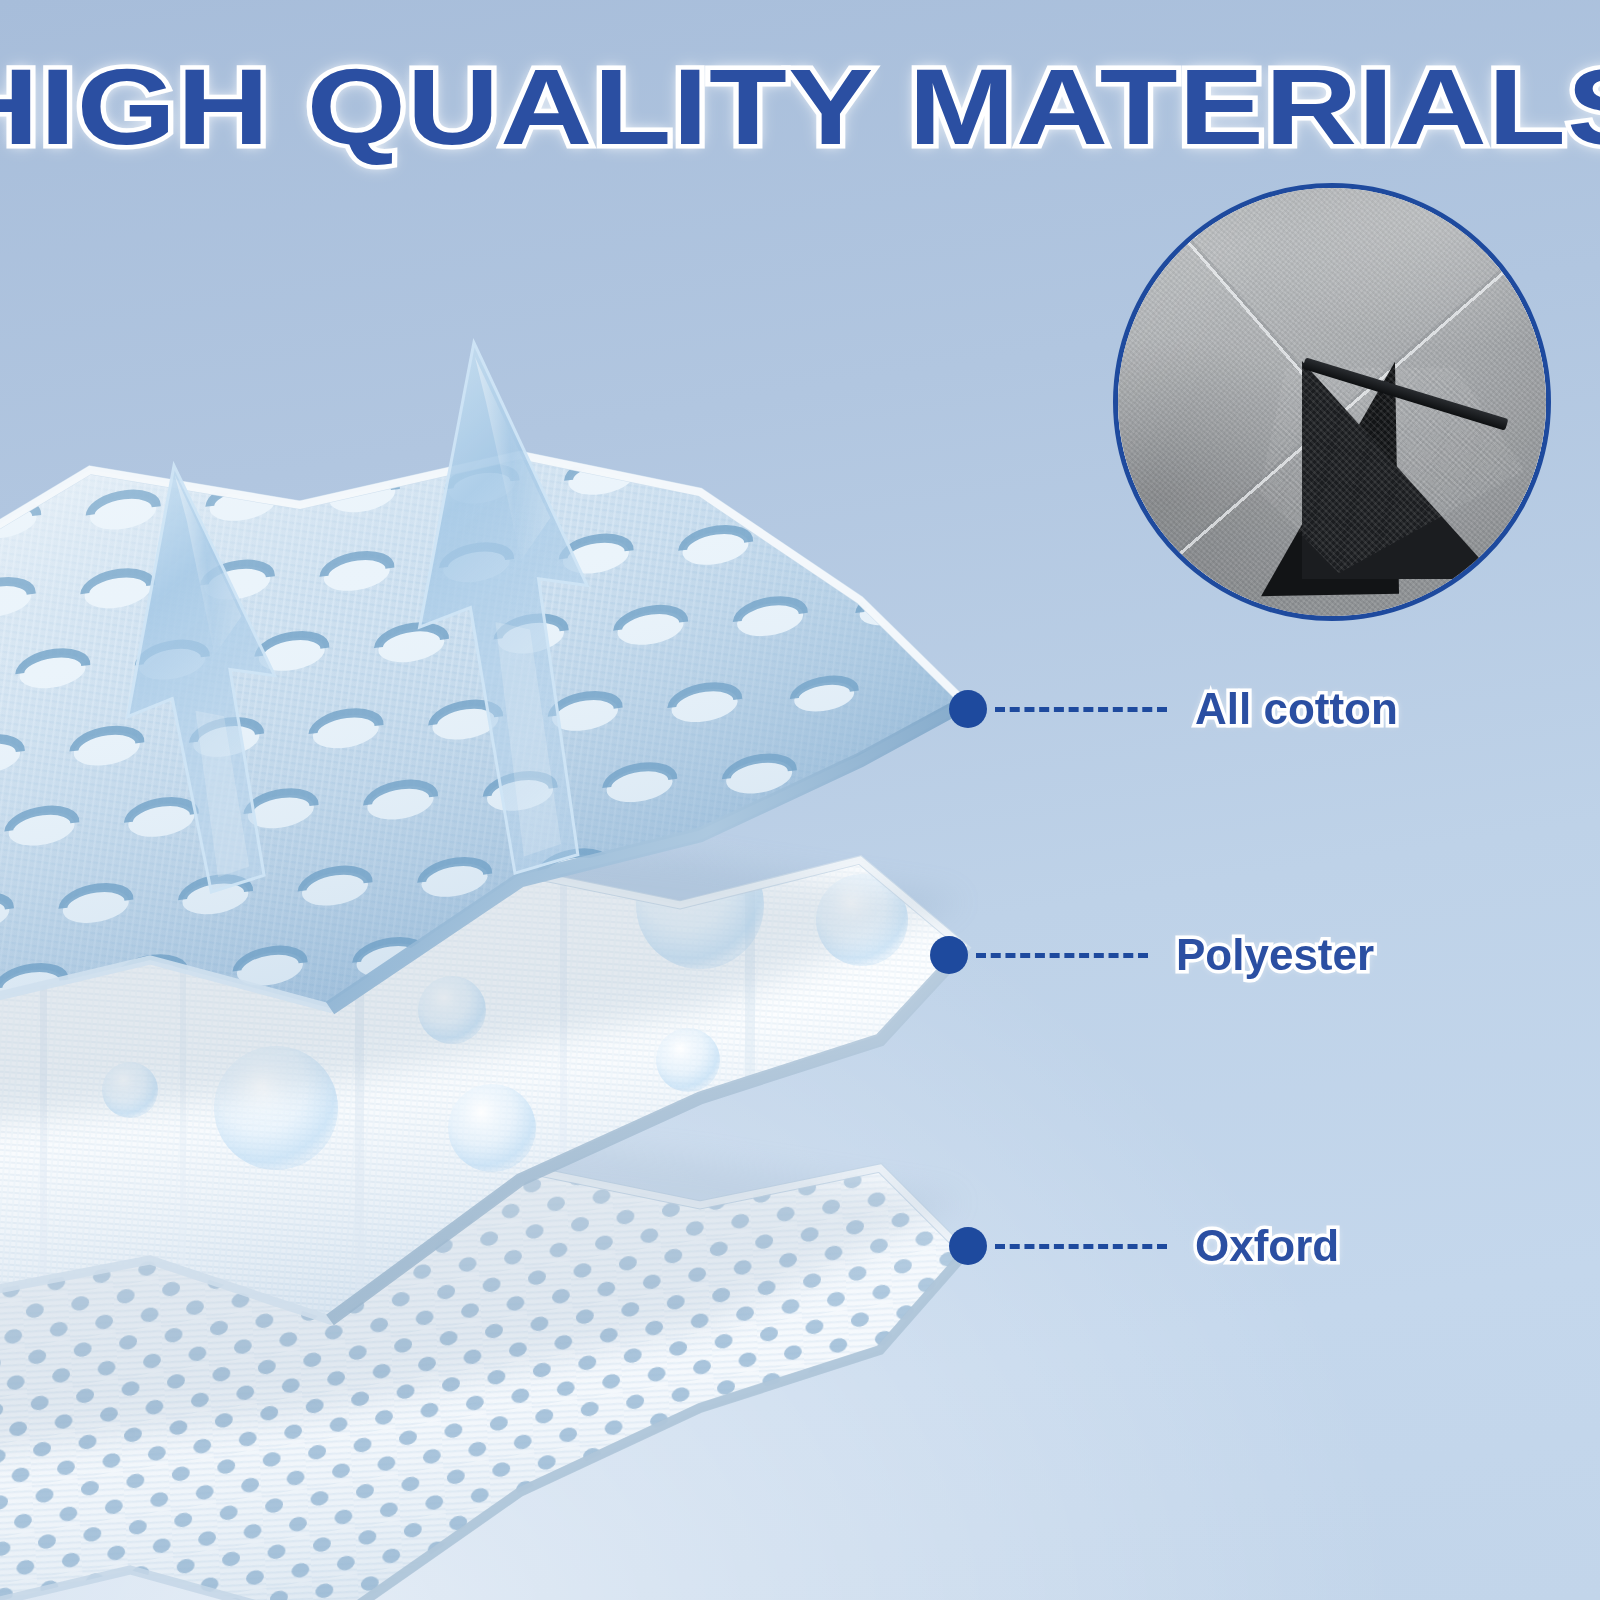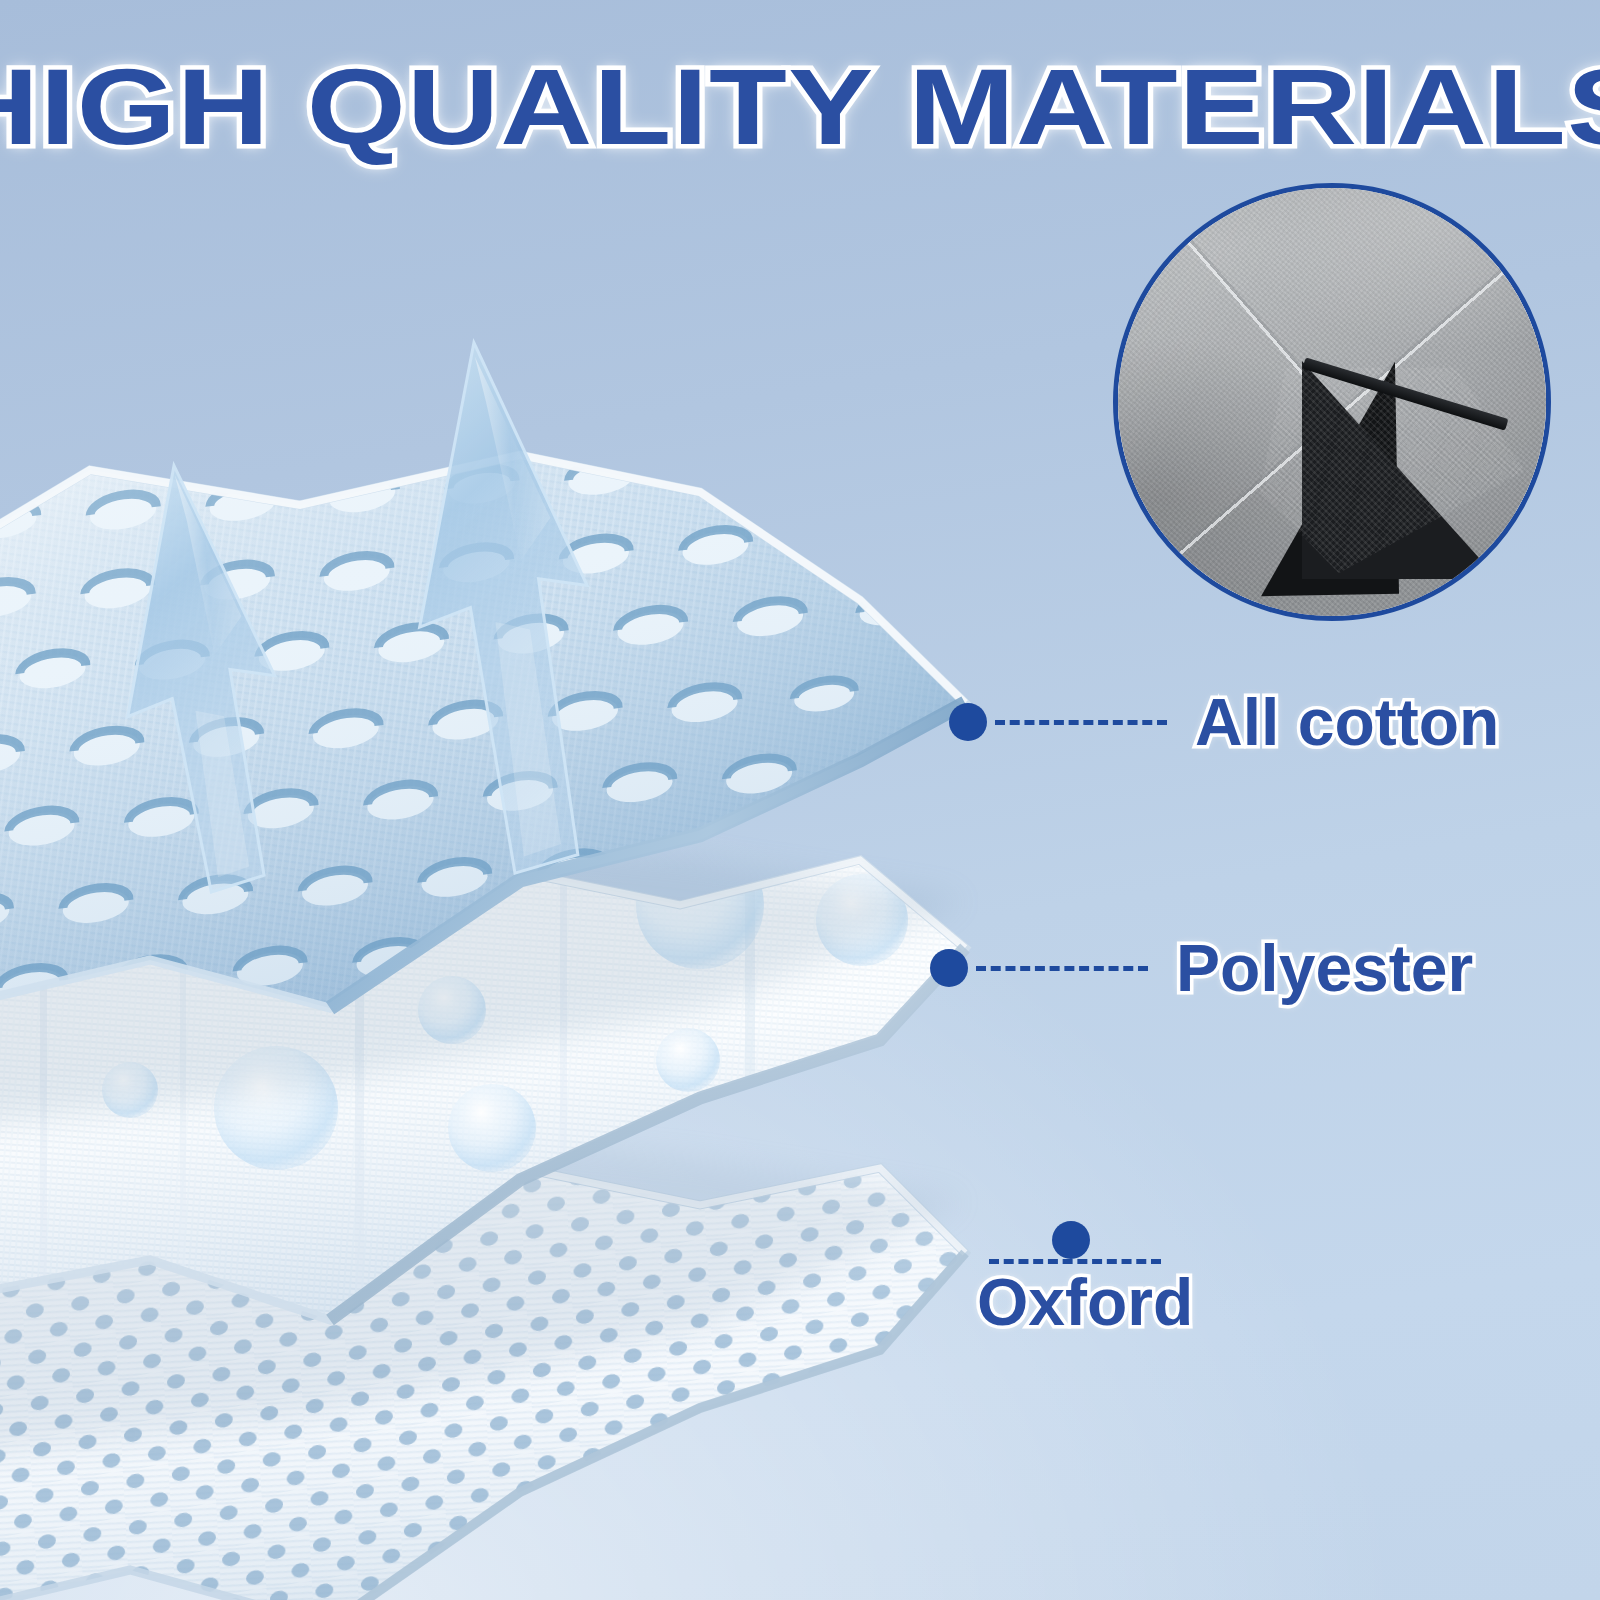--- a/index.html
+++ b/index.html
@@ -139,32 +139,32 @@
     width:38px; height:38px; border-radius:50%;
     background:#1e4a9e; flex:0 0 auto;
   }
   .dash {
     width:172px; height:0;
     border-top:5px dashed #1e4a9e;
     margin-left:8px;
   }
   .clabel {
     margin-left:28px;
-    font-size:66px;
+    font-size:44px;
     font-weight:bold;
     color:#2b4fa2;
     white-space:nowrap;
     -webkit-text-stroke:7px #ffffff;
     paint-order:stroke fill;
     text-shadow:0 0 8px rgba(255,255,255,.9);
   }
 
   #c1 { left:949px; top:684px; }
   #c2 { left:930px; top:930px; }
-  #c3 { left:949px; top:1221px;flex-direction:column; }
+  #c3 { left:949px; top:1221px; }
 </style>
 </head>
 <body>
 
 <div id="stage">
 
   <div class="bg"></div>
 
   <div class="layers">
     <svg class="art" viewBox="0 0 1600 1600">

